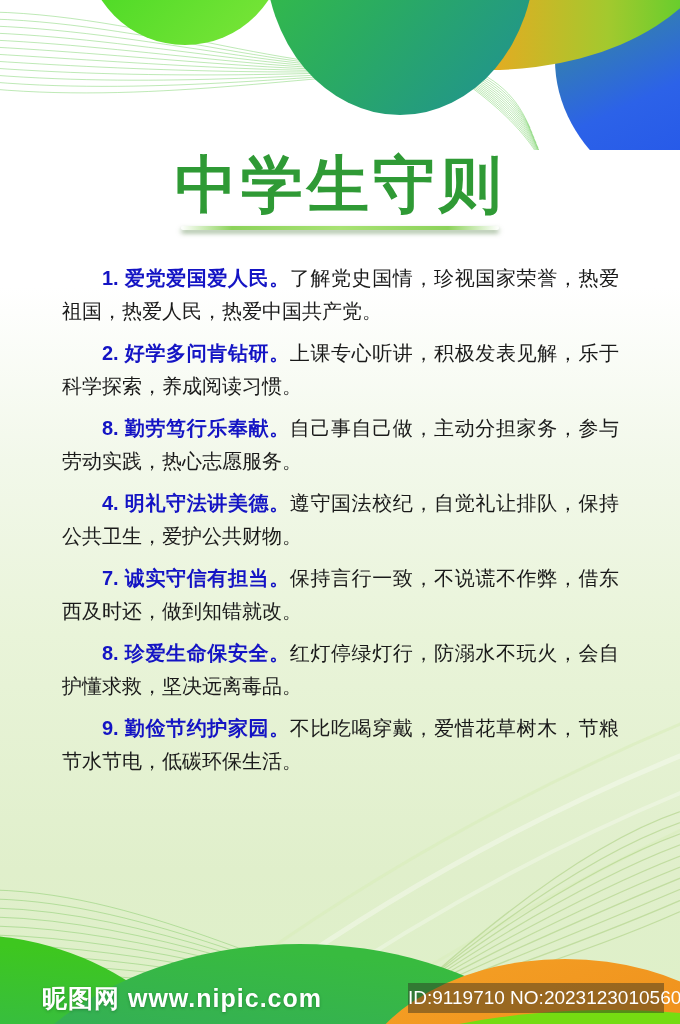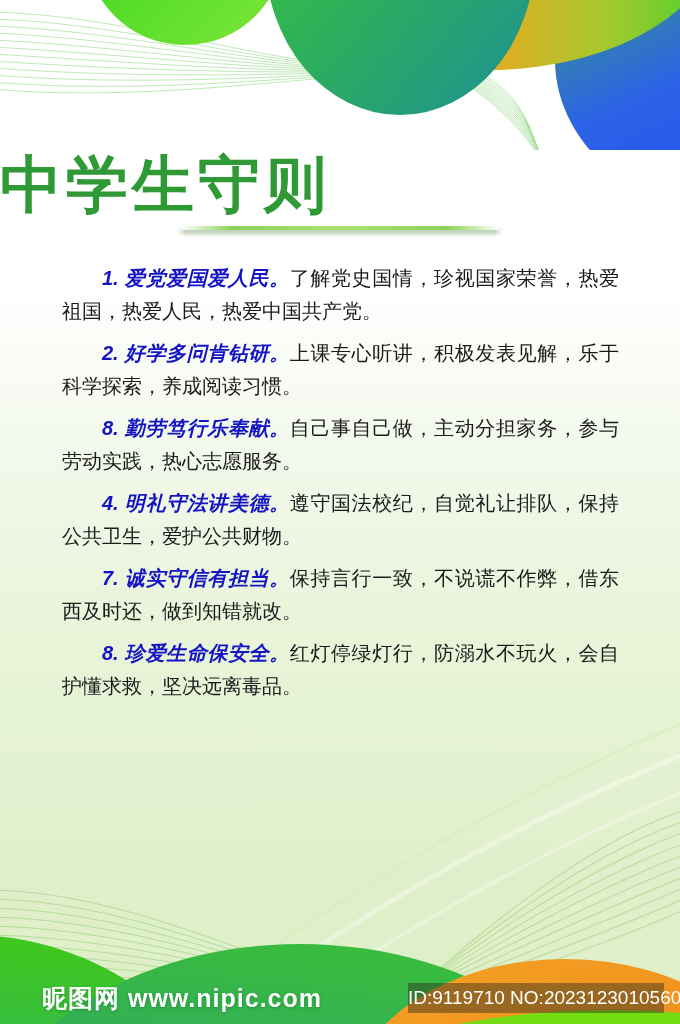--- a/index.html
+++ b/index.html
@@ -7,21 +7,21 @@
     position:relative;
     width:680px;height:1024px;
     overflow:hidden;
     background:linear-gradient(180deg,#ffffff 0%,#ffffff 28%,#f2f8ea 45%,#e9f4d9 62%,#e0efcb 85%,#def0c8 100%);
     font-family:"Liberation Sans","DejaVu Sans",sans-serif;
   }
   svg.deco{position:absolute;left:0;display:block;pointer-events:none;}
   svg.deco.top{top:0;z-index:1;}
   svg.deco.bottom{bottom:0;z-index:1;}
 
-  .title-wrap{position:absolute;top:148px;left:0;width:680px;text-align:left;z-index:2;}
+  .title-wrap{position:absolute;top:148px;left:0;width:680px;text-align:center;z-index:2;}
   .title{
     margin:0;
     font-family:"DejaVu Serif","Liberation Serif",serif;
     font-weight:700;
     font-size:62px;
     line-height:74px;
     letter-spacing:4px;
     color:#2f9a35;
   }
   .title-underline{
@@ -35,21 +35,21 @@
     position:absolute;left:62px;top:262px;width:557px;z-index:2;
   }
   .rules p{
     margin:0 0 9px 0;
     text-indent:2em;
     font-size:20px;
     line-height:33px;
     color:#1a1a1a;
     text-align:justify;
   }
-  .rules .lead{color:#1414c4;font-weight:700;font-style:italic;}
+  .rules .lead{color:#1414c4;font-weight:700;}
   .rules .body{color:#1a1a1a;}
 
   .watermark{
     position:absolute;left:14px;top:982px;z-index:3;
     color:#ffffff;font-size:25px;font-weight:700;letter-spacing:1px;
     text-shadow:0 1px 3px rgba(0,60,20,.35);
     white-space:nowrap;
     margin-left:28px;
   }
   .id-badge{
@@ -113,20 +113,21 @@
     <div class="title-underline"></div>
   </div>
 
   <div class="rules">
     <p><span class="lead">1. 爱党爱国爱人民。</span><span class="body">了解党史国情，珍视国家荣誉，热爱祖国，热爱人民，热爱中国共产党。</span></p>
     <p><span class="lead">2. 好学多问肯钻研。</span><span class="body">上课专心听讲，积极发表见解，乐于科学探索，养成阅读习惯。</span></p>
     <p><span class="lead">8. 勤劳笃行乐奉献。</span><span class="body">自己事自己做，主动分担家务，参与劳动实践，热心志愿服务。</span></p>
     <p><span class="lead">4. 明礼守法讲美德。</span><span class="body">遵守国法校纪，自觉礼让排队，保持公共卫生，爱护公共财物。</span></p>
     <p><span class="lead">7. 诚实守信有担当。</span><span class="body">保持言行一致，不说谎不作弊，借东西及时还，做到知错就改。</span></p>
     <p><span class="lead">8. 珍爱生命保安全。</span><span class="body">红灯停绿灯行，防溺水不玩火，会自护懂求救，坚决远离毒品。</span></p>
+    <p><span class="lead">9. 勤俭节约护家园。</span><span class="body">不比吃喝穿戴，爱惜花草树木，节粮节水节电，低碳环保生活。</span></p>
   </div>
 
   <svg class="deco bottom" width="680" height="344" viewBox="0 0 680 344" aria-hidden="true">
     <defs>
       <linearGradient id="bg-hillL" x1="0.3" y1="0" x2="0.2" y2="1">
         <stop offset="0" stop-color="#3ec71f"></stop>
           <stop offset="0.6" stop-color="#2aab7e"></stop>
           <stop offset="1" stop-color="#2f6fd8"></stop>
       </linearGradient>
       <linearGradient id="bg-hillM" x1="0.4" y1="0" x2="0.25" y2="1">

